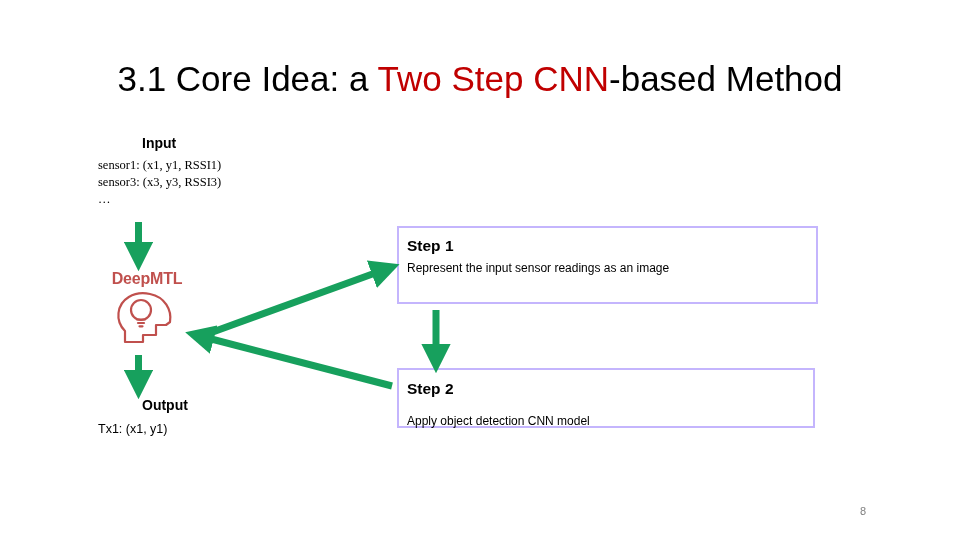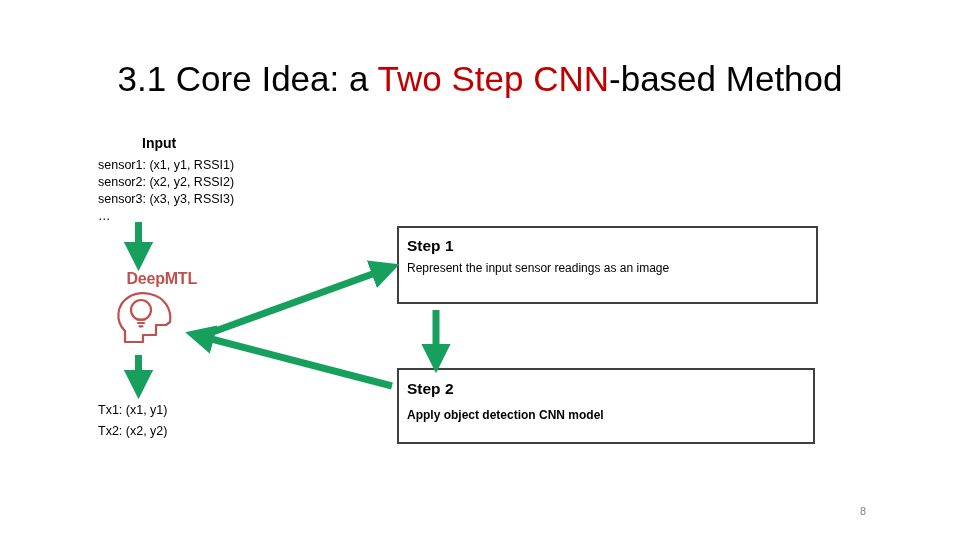--- a/index.html
+++ b/index.html
@@ -53,21 +53,21 @@
     line-height: 19px;
     color: #000000;
     margin-left: 44px;
   }
   .block-line {
     font-size: 12.5px;
     line-height: 17px;
     color: #000000;
     white-space: nowrap;
   }
-  #input-lines { margin-top: 4px; }
+  #input-lines { margin-top: 4px; font-family: Liberation Serif, serif; }
 
   
   #output-block {
     position: absolute;
     left: 98px;
     top: 396px;
     width: 260px;
   }
   #output-lines { margin-top: 4px; }
   #output-lines .block-line { line-height: 21px; }
@@ -78,57 +78,57 @@
     left: 97px;
     top: 270px;
     width: 100px;
     height: 80px;
   }
   #deepmtl-wordmark {
     position: absolute;
     left: 0px;
     top: 0px;
     width: 100px;
-    text-align: right;
+    text-align: center;
     font-size: 16px;
     font-weight: bold;
     color: #c0504d;
     letter-spacing: -0.2px;
     white-space: nowrap;
   }
   #deepmtl-mark {
     position: absolute;
     left: 15px;
     top: 20px;
   }
 
   
   .step-box {
     position: absolute;
-    border: 2px solid #404040;
+    border: 2px solid #c4b5fd;
     background: #ffffff;
     box-sizing: border-box;
     padding: 6px 0 0 8px;
   }
   #step1-box { left: 397px; top: 226px; width: 421px; height: 78px; }
-  #step2-box { left: 397px; top: 368px; width: 418px; height: 76px; }
+  #step2-box { left: 397px; top: 368px; width: 418px; height: 60px; }
   .step-title {
     font-size: 15.5px;
     font-weight: bold;
     line-height: 24px;
     color: #000000;
   }
   .step-line {
     font-size: 12px;
     line-height: 21px;
     color: #000000;
     white-space: nowrap;
   }
   #step2-box .step-title { line-height: 25px; }
-  #step2-box .step-line { margin-top: 4px; font-weight: bold; }
+  #step2-box .step-line { margin-top: 10px; }
 
   
   #arrow-layer {
     position: absolute;
     left: 0;
     top: 0;
     width: 960px;
     height: 540px;
     pointer-events: none;
   }
@@ -150,21 +150,20 @@
 <div id="slide">
 
   <div id="slide-title">
     <span>3.1 Core Idea: a </span><span class="accent">Two Step CNN</span><span>-based Method</span>
   </div>
 
   <div id="input-block">
     <div class="block-heading">Input</div>
     <div id="input-lines">
       <div class="block-line">sensor1: (x1, y1, RSSI1)</div>
-      <div class="block-line">sensor2: (x2, y2, RSSI2)</div>
       <div class="block-line">sensor3: (x3, y3, RSSI3)</div>
       <div class="block-line">…</div>
     </div>
   </div>
 
   <div id="deepmtl-logo">
     <div id="deepmtl-wordmark">DeepMTL</div>
     <div id="deepmtl-mark">
       <svg width="70" height="58" viewBox="0 0 70 58" fill="none" stroke="#c0504d" stroke-width="2.2" stroke-linecap="round" stroke-linejoin="round">
 
@@ -173,23 +172,23 @@
         <circle cx="29" cy="20" r="10"></circle>
 
         <path d="M25 29.5 L33 29.5"></path>
         <path d="M26 33 L32 33"></path>
         <path d="M27.5 36.3 L30.5 36.3"></path>
       </svg>
     </div>
   </div>
 
   <div id="output-block">
+    <div class="block-heading">Output</div>
     <div id="output-lines">
       <div class="block-line">Tx1: (x1, y1)</div>
-      <div class="block-line">Tx2: (x2, y2)</div>
     </div>
   </div>
 
   <div id="step1-box" class="step-box">
     <div class="step-title">Step 1</div>
     <div class="step-line">Represent the input sensor readings as an image</div>
   </div>
 
   <div id="step2-box" class="step-box">
     <div class="step-title">Step 2</div>

